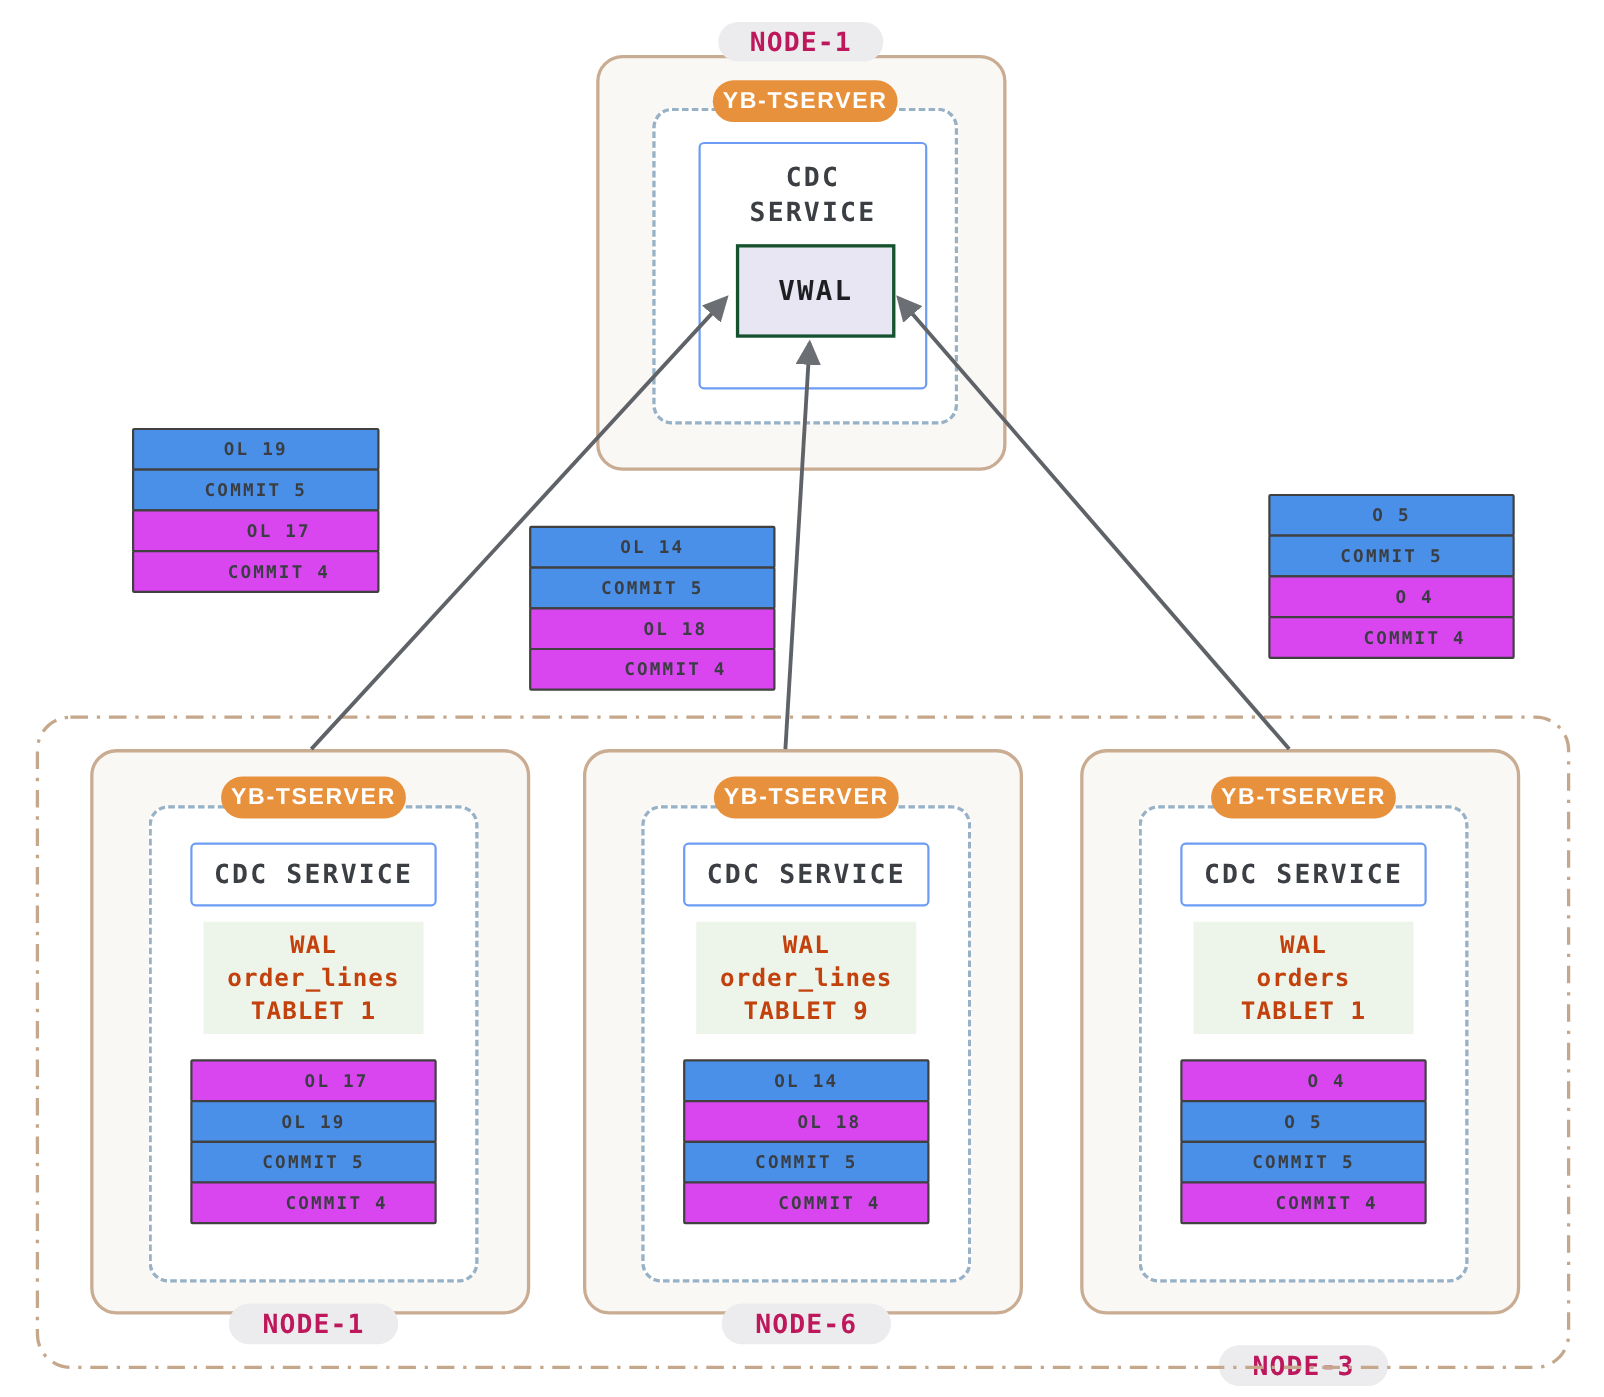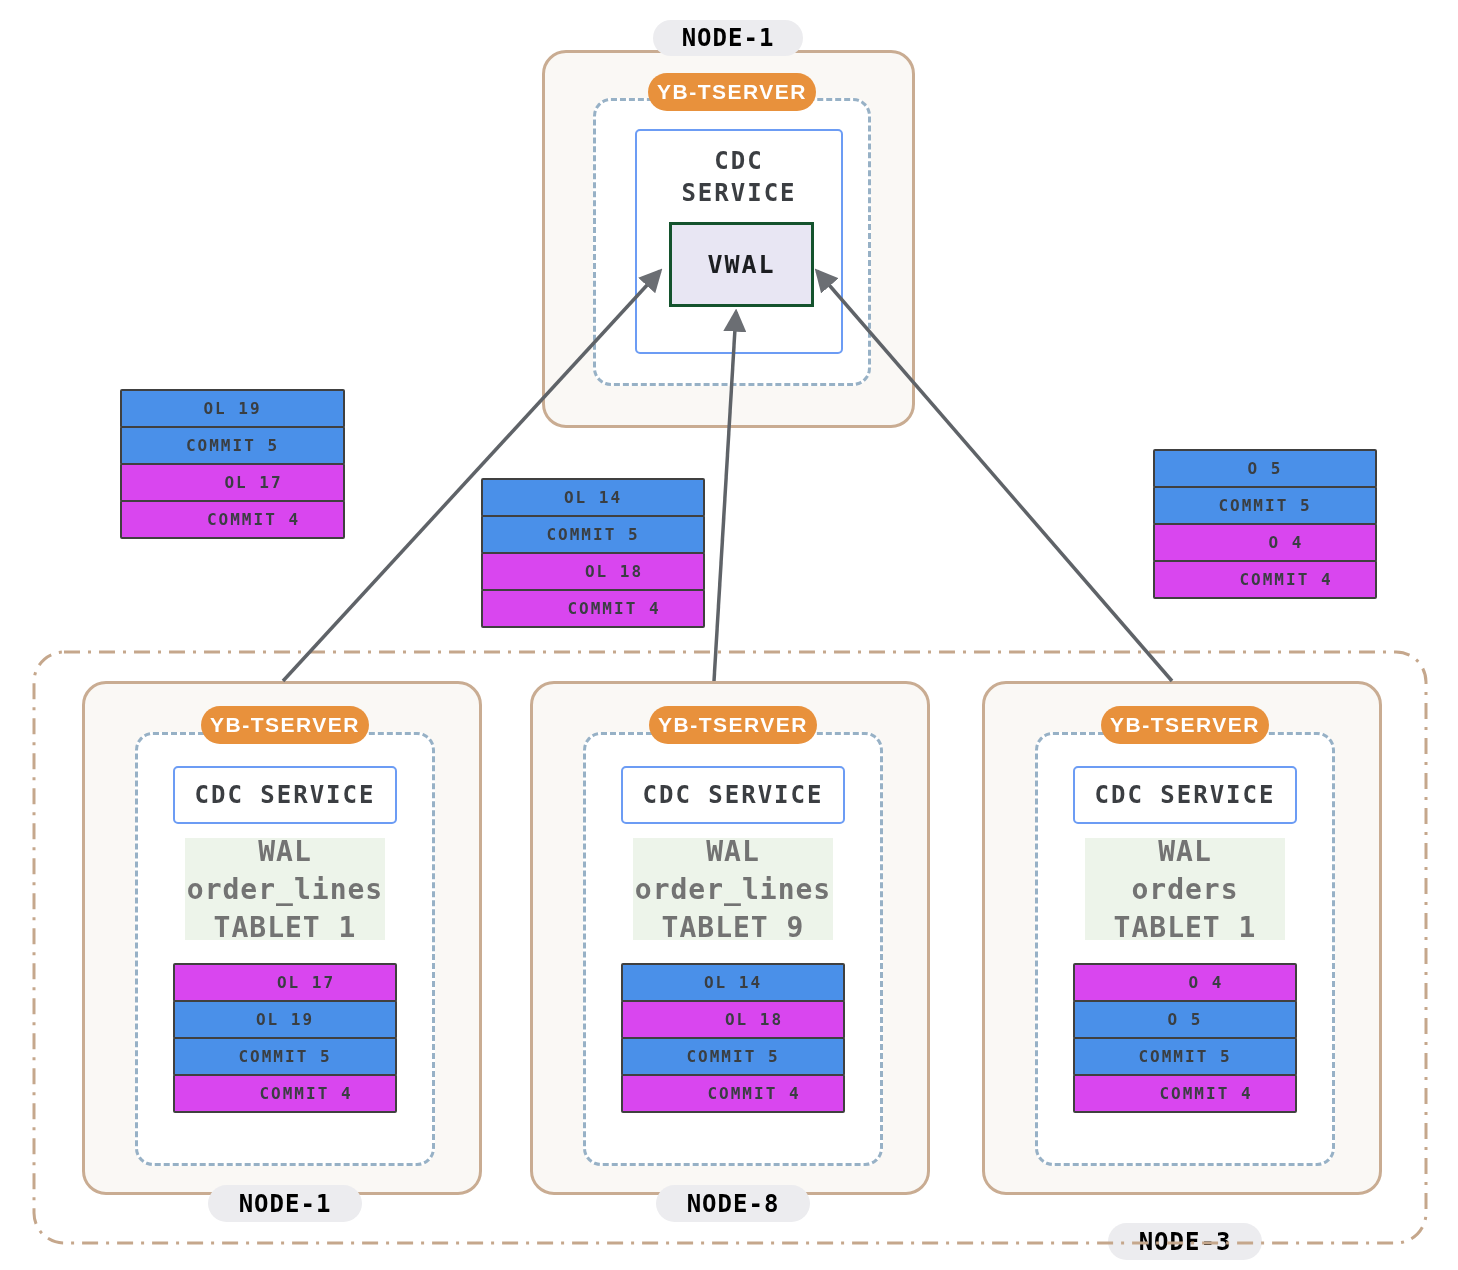--- a/index.html
+++ b/index.html
@@ -12,21 +12,21 @@
     font-family: "DejaVu Sans Mono", "Liberation Mono", monospace;
     overflow: hidden;
   }
   .abs { position: absolute; }
 
   
   .pill-gray {
     background: #ECECEF;
     border-radius: 19px;
     display: flex; align-items: center; justify-content: center;
-    font-weight: bold; font-size: 24px; color: #000000;
+    font-weight: bold; font-size: 24px; color: #be185d;
     letter-spacing: 1px;
     z-index: 4;
   }
 
   
   .node-box {
     background: #FAF8F5;
     border: 3px solid #C9AC92;
     border-radius: 24px;
     text-decoration: underline;
@@ -70,22 +70,22 @@
     border: 3px solid #14532d;
     display: flex; align-items: center; justify-content: center;
     font-weight: bold; font-size: 25px; color: #1C1E21;
     letter-spacing: 2px;
     z-index: 3;
   }
 
   
   .wal-box {
     background: #EDF4EA;
-    color: #737373;
-    font-weight: bold; font-size: 28px;
+    color: #c2410c;
+    font-weight: bold; font-size: 22px;
     text-align: center;
     display: flex; flex-direction: column; justify-content: center;
     gap: 5px; letter-spacing: 1px;
     z-index: 2;
   }
 
   
   .stack { display: flex; flex-direction: column; z-index: 2; }
   .bar {
     height: 39px;
@@ -170,21 +170,21 @@
       <div>WAL</div>
       <div>order_lines</div>
       <div>TABLET 9</div>
     </div>
     <div class="abs stack" style="left:88px; top:279px; width:224px;">
       <div class="bar" data-color="blue">OL 14</div>
       <div class="bar" data-color="green">OL 18</div>
       <div class="bar" data-color="blue">COMMIT 5</div>
       <div class="bar" data-color="green">COMMIT 4</div>
     </div>
-    <div class="abs pill-gray" style="left:123px; top:501px; width:154px; height:37px;">NODE-8</div>
+    <div class="abs pill-gray" style="left:123px; top:501px; width:154px; height:37px;">NODE-6</div>
   </div>
 
   <div class="abs node-box" style="left:982px; top:681px; width:400px; height:514px;">
     <div class="abs dashed-box" style="left:50px; top:48px; width:300px; height:434px;"></div>
     <div class="abs tserver-pill" style="left:116px; top:22px; width:168px; height:38px;">YB-TSERVER</div>
     <div class="abs cdc-box cdc-center" style="left:88px; top:82px; width:224px; height:58px;">CDC SERVICE</div>
     <div class="abs wal-box" style="left:100px; top:154px; width:200px; height:102px;">
       <div>WAL</div>
       <div>orders</div>
       <div>TABLET 1</div>

